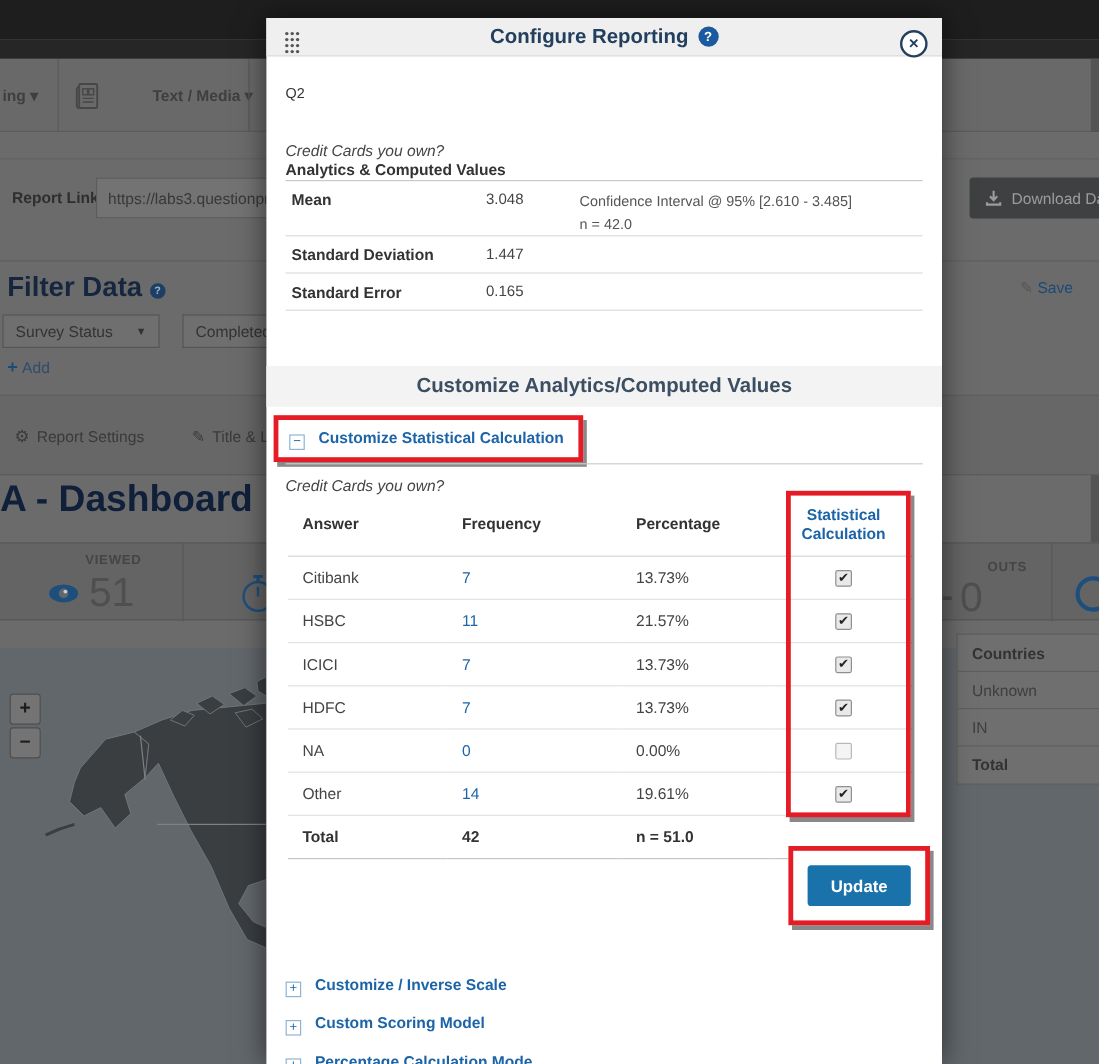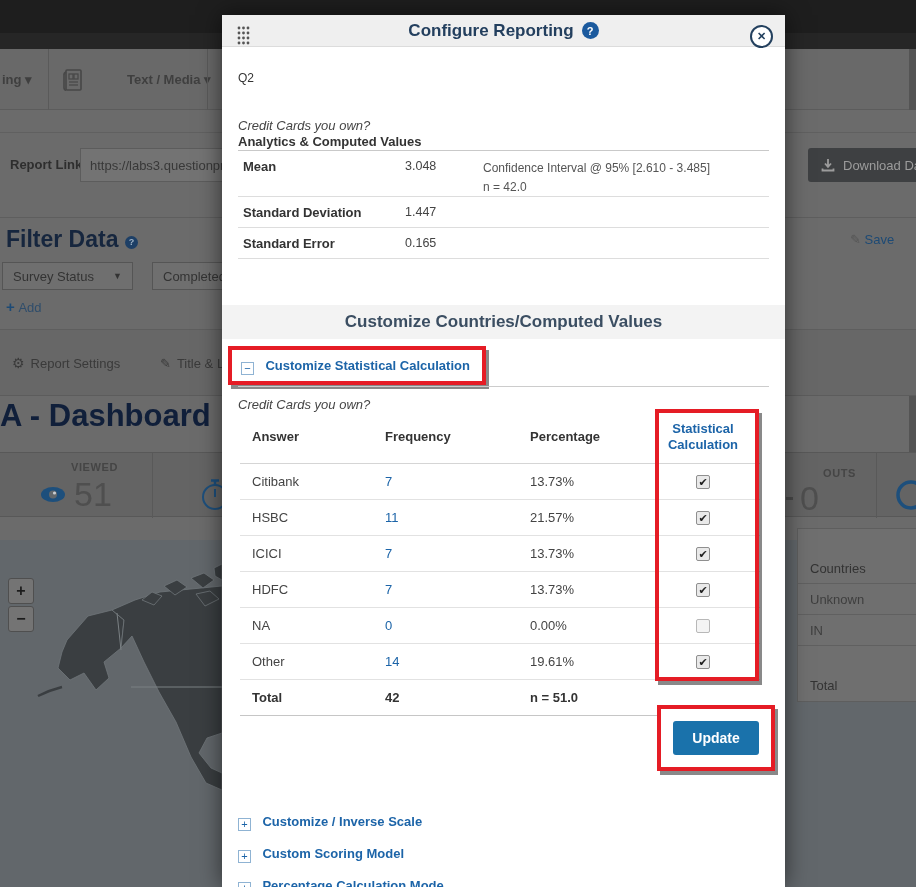--- a/index.html
+++ b/index.html
@@ -50,21 +50,21 @@
   .stat-label { font-size:11px; color:#454545; letter-spacing:.6px; font-weight:bold;padding-left:37px; }
   .stat-num { font-size:34px; color:#4f4f4f; }
   .bg-map { left:0; top:540px; width:916px; height:347px; background:#62676b; }
   .map-zoom { position:absolute; width:26px; height:26px; background:#747474;
               border:1px solid #4f4f4f; border-radius:3px; text-align:center;
               line-height:24px; font-size:16px; font-weight:bold; color:#1c1c1c; }
   .bg-countries { left:797px; top:528px; width:119px; background:#6f6f6f;
                   border:1px solid #5e5e5e; border-right:none; }
   .bg-countries .crow { height:31px; line-height:31px; padding-left:12px;
                         font-size:13px; color:#3e3e3e; border-bottom:1px solid #606060; }
-  .bg-countries .crow.bold { font-weight:normal; color:#333;margin-top:24px; }
+  .bg-countries .crow.bold { font-weight:bold; color:#333; }
 
   
   .modal { left:222px; top:15px; width:563px; height:872px; background:#ffffff;
            box-shadow:0 0 22px rgba(0,0,0,.55); z-index:10; }
   .m-header { position:absolute; left:0; top:0; width:563px; height:32px; background:#efefef;
               border-bottom:1px solid #dcdcdc; display:flex; align-items:center; justify-content:center; }
   .m-title { font-size:17px; font-weight:bold; color:#233f5e; }
   .m-help { display:inline-flex; width:17px; height:17px; border-radius:50%; background:#1b5a9e;
             color:#fff; font-size:11px; font-weight:bold; align-items:center; justify-content:center;
             margin-left:8px; vertical-align:-2px; }
@@ -291,21 +291,21 @@
         <span class="val">1.447</span>
         <span class="note"></span>
       </div>
       <div class="an-row" style="height:31px;">
         <span class="lab">Standard Error</span>
         <span class="val">0.165</span>
         <span class="note"></span>
       </div>
     </div>
 
-    <div class="abs gray-band">Customize Countries/Computed Values</div>
+    <div class="abs gray-band">Customize Analytics/Computed Values</div>
 
     <div class="abs red-box rb-statlink">
       <span>
         <span class="sq-ico">−</span>
         <span class="blue-link">Customize Statistical Calculation</span>
       </span>
     </div>
 
     <div class="abs m-hr"></div>
     <div class="abs m-question" style="top:382px;">Credit Cards you own?</div>

